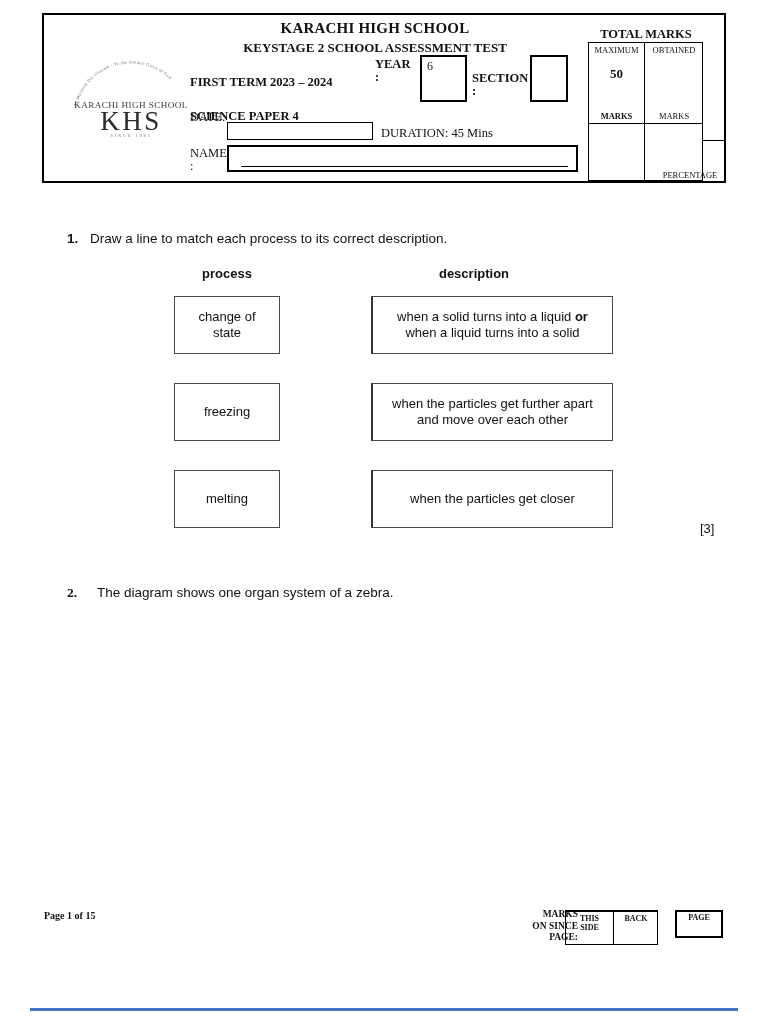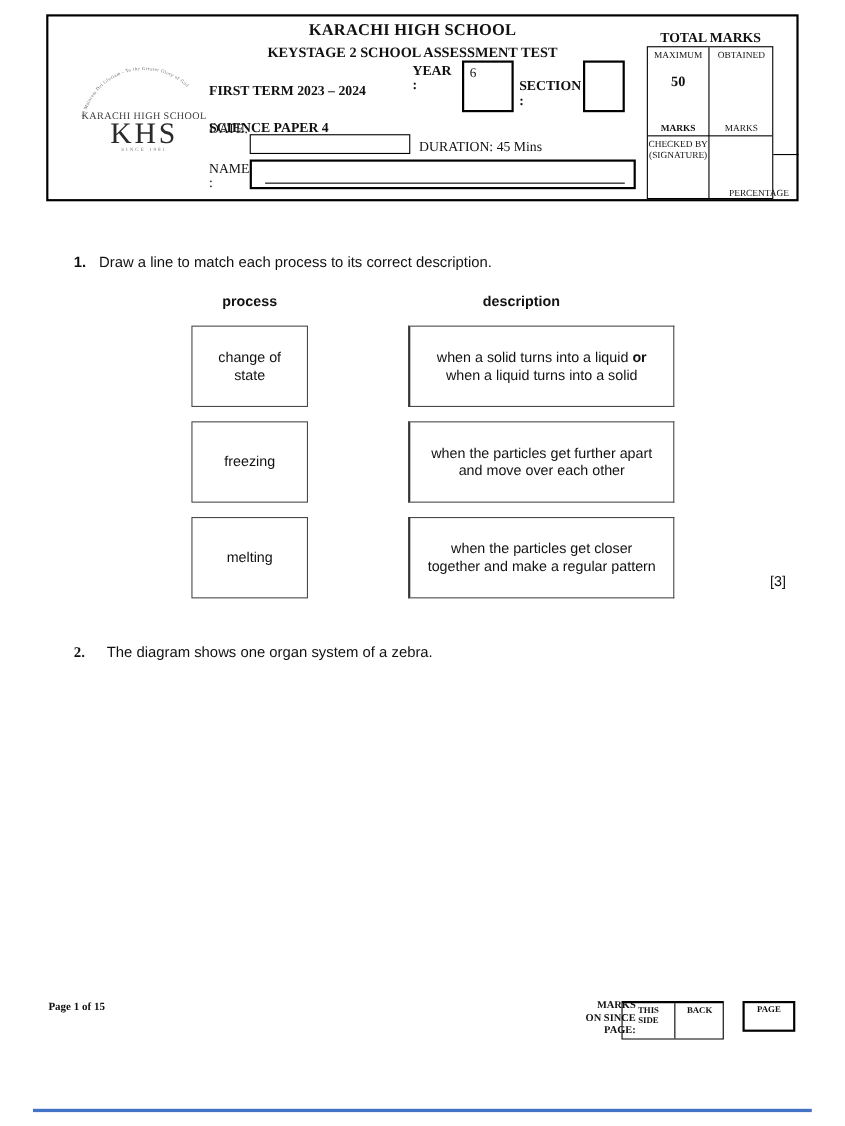--- a/index.html
+++ b/index.html
@@ -44,21 +44,21 @@
 
   
   .sans { font-family:"Liberation Sans", sans-serif; }
   .q-num  { font-weight:bold; font-size:13.5px; }
   .q-text { font-size:13.5px; }
   .q1-num  { left:67px; top:231px; }
   .q1-text { left:90px; top:231px; }
   .colhead-l { left:174px; top:266px; width:106px; text-align:center; font-weight:bold; font-size:13px; }
   .colhead-r { left:353px; top:266px; width:242px; text-align:center; font-weight:bold; font-size:13px; }
   .match-box { display:flex; align-items:center; justify-content:center; text-align:center;
-               font-size:13px; line-height:16px; height:74px; border:1px solid #4a4a4a; background:#fff; }
+               font-size:13px; line-height:16px; height:58px; border:1px solid #4a4a4a; background:#fff; }
   .p-box { left:174px; width:106px; }
   .d-box { left:371px; width:242px; border-left:2px solid #333; }
   .row1 { top:296px; } .row2 { top:383px; } .row3 { top:470px; }
   .p-inner { width:72px; margin:0 auto; }
   .blk { display:block; }
   .q1-marks { left:700px; top:521px; width:30px; font-size:13px; }
   .q2-num  { left:67px; top:585px; font-family:"Liberation Serif", serif; }
   .q2-text { left:97px; top:585px; }
 
   
@@ -125,23 +125,20 @@
       <div class="abs mp-hline"></div>
       <div class="abs mp-cell mp-tl">
         <div class="mp-head">MAXIMUM</div>
         <div class="mp-50">50</div>
         <div class="mp-unit bold">MARKS</div>
       </div>
       <div class="abs mp-cell mp-tr">
         <div class="mp-head">OBTAINED</div>
         <div class="mp-unit">MARKS</div>
       </div>
-      <div class="abs mp-cell mp-bl">
-        <span>CHECKED BY (SIGNATURE)</span>
-      </div>
       <div class="abs mp-cell mp-br">
         <span>PERCENTAGE</span>
       </div>
     </div>
     <div class="abs mp-notch"></div>
   </div>
 
   <div class="abs sans q-num q1-num">1.</div>
   <div class="abs sans q-text q1-text">Draw a line to match each process to its correct description.</div>
 
@@ -159,21 +156,21 @@
     <div class="p-inner">freezing</div>
   </div>
   <div class="abs sans match-box d-box row2">
     <div><span>when the particles get further apart</span><b></b><span class="blk">and move over each other</span></div>
   </div>
 
   <div class="abs sans match-box p-box row3">
     <div class="p-inner">melting</div>
   </div>
   <div class="abs sans match-box d-box row3">
-    <div><span>when the particles get closer</span><b></b><span class="blk">together and make a regular pattern</span></div>
+    <div><span>when the particles get closer</span><b></b></div>
   </div>
 
   <div class="abs sans q1-marks">[3]</div>
 
   <div class="abs q-num q2-num">2.</div>
   <div class="abs sans q-text q2-text">The diagram shows one organ system of a zebra.</div>
 
   <div class="abs f-page">Page 1 of 15</div>
 
   <div class="abs f-marks">MARKS ON SINCE PAGE:</div>

